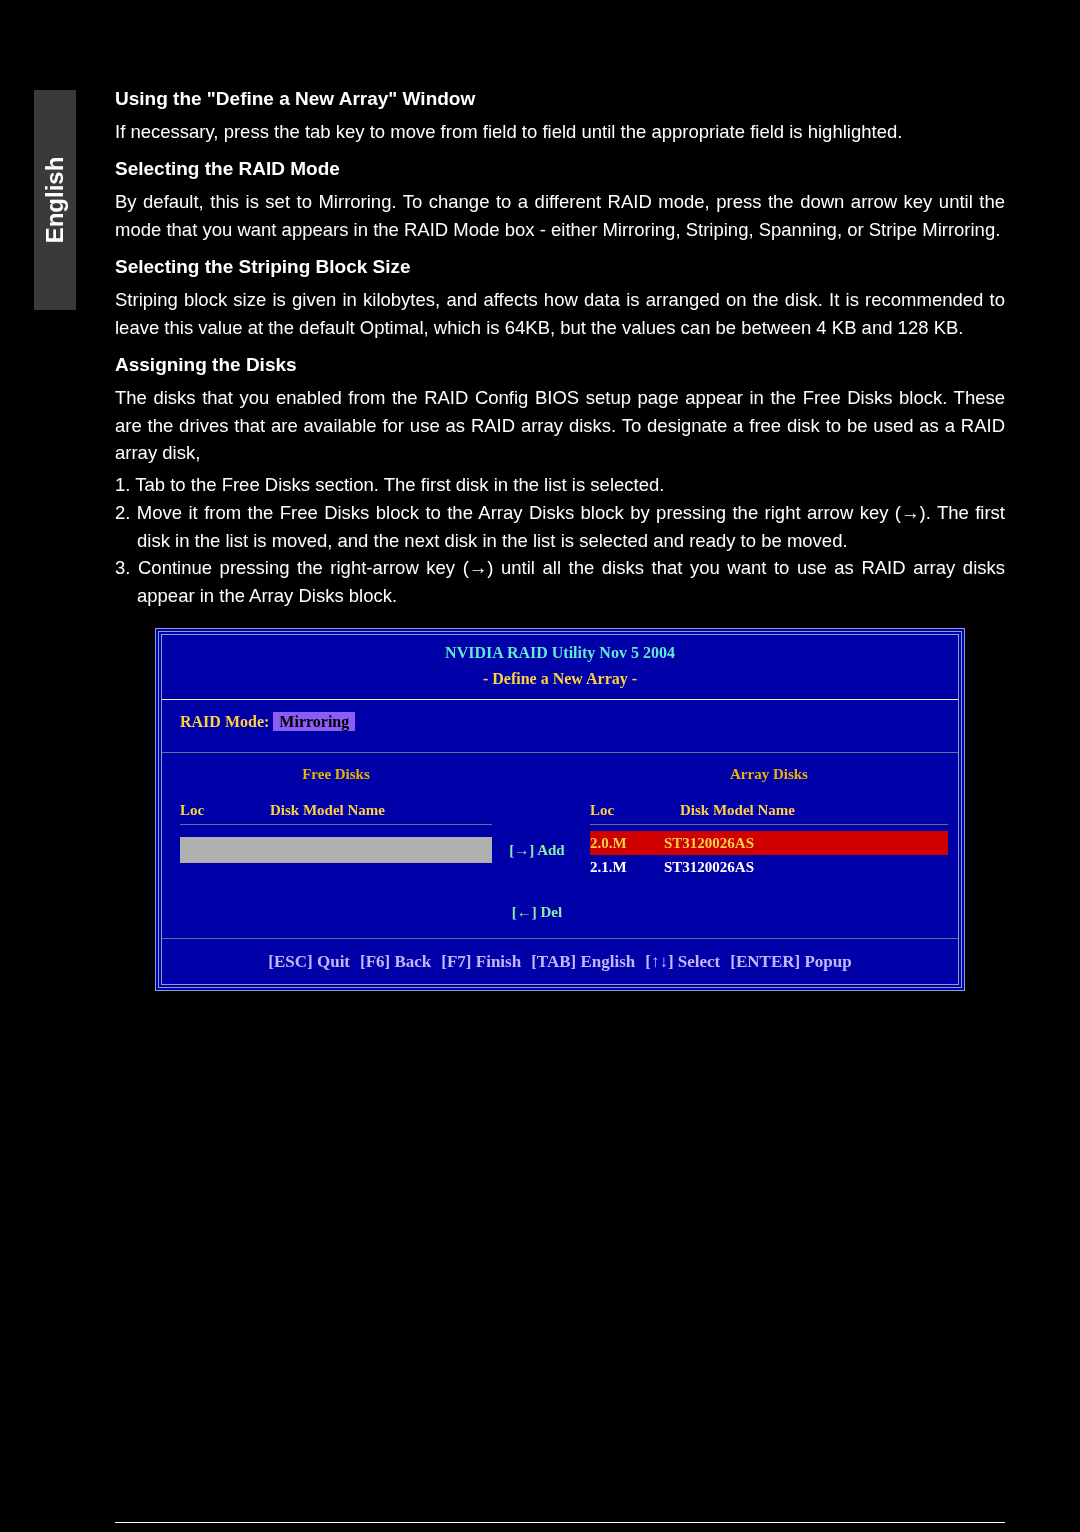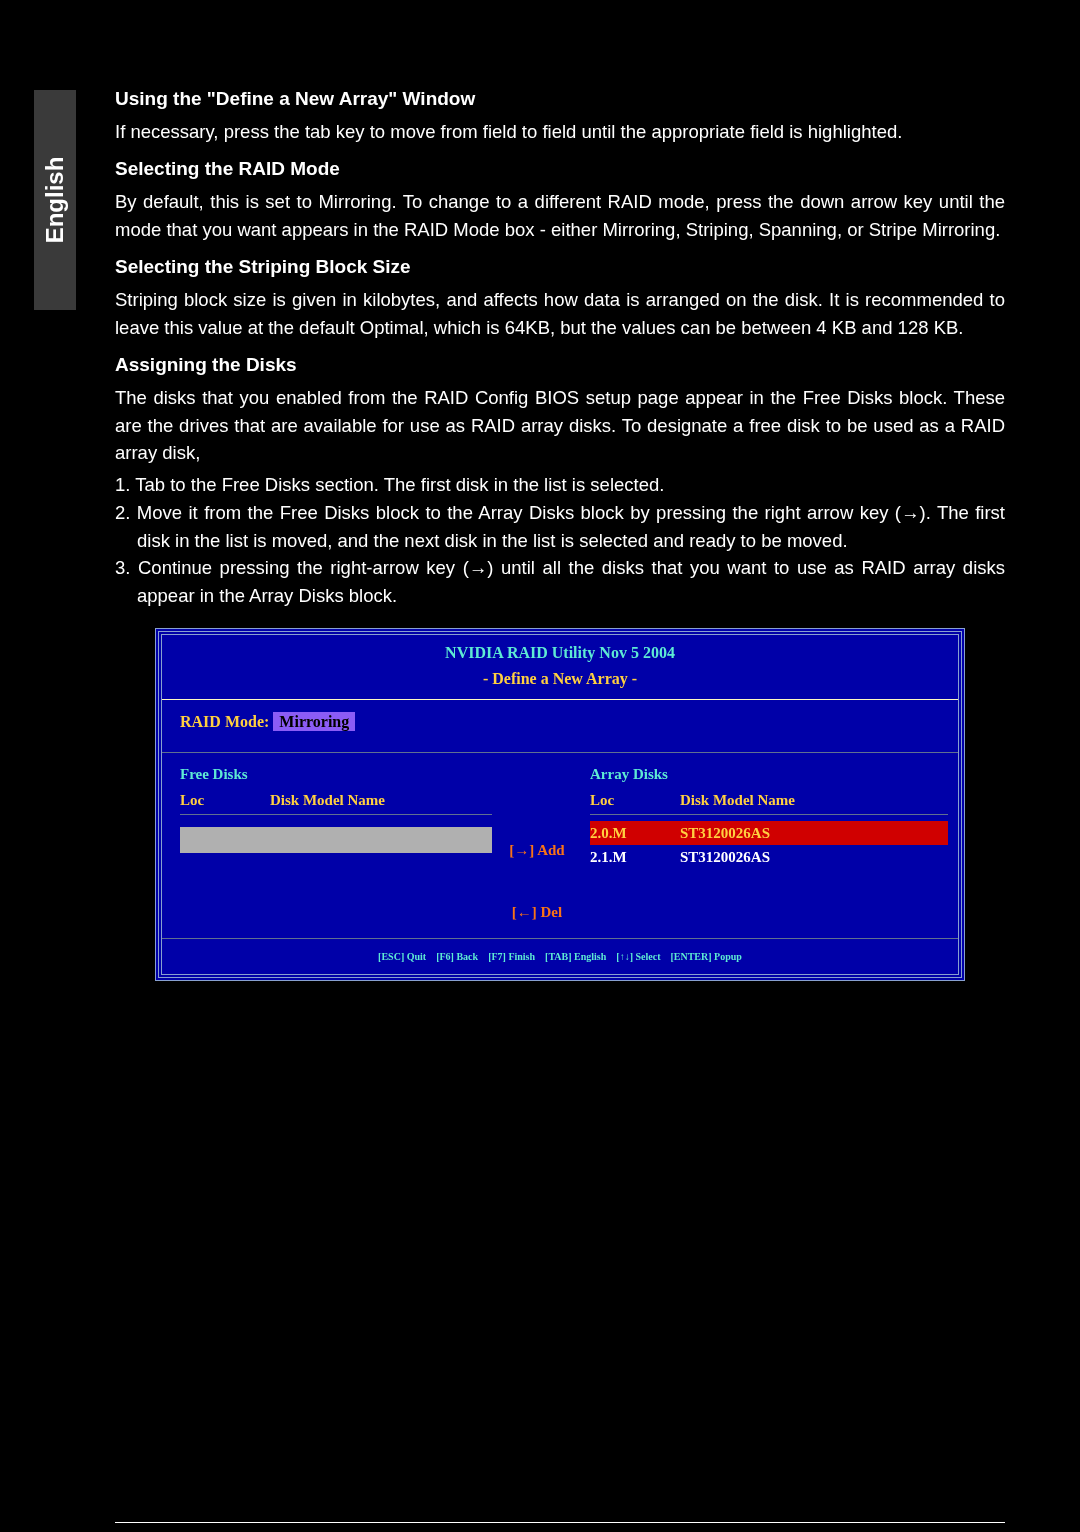--- a/index.html
+++ b/index.html
@@ -104,53 +104,53 @@
     padding: 10px 10px 14px 10px;
     border-bottom: 1px solid #607090;
   }
   .col {
     display: flex;
     flex-direction: column;
   }
   .col.free { width: 320px; padding-left: 8px;}
   .col.mid { width: 90px; align-items: center; justify-content: center; gap: 40px; color:#ffd040; }
   .col.arr { flex:1; padding-left: 8px;}
-  .col-head { color: #5eead4; margin-bottom: 4px; }
+  .col-head { color: #eab308; margin-bottom: 14px; text-align: center; }
   .tbl-head {
     display: flex;
     color: #ffd040;
     border-bottom: 1px solid #607090;
     padding-bottom: 2px;
     margin-bottom: 6px;
     gap: 30px;
   }
   .tbl-head .c1 { width: 60px; }
   .tbl-row {
     display: flex;
-    gap: 30px;
+    gap: 14px;
     color: #fff;
     padding: 1px 0;
   }
   .tbl-row .c1 { width: 60px; }
   .tbl-row.sel { background: #d00000; color: #ffd040; }
   .free-area {
     background: #b0b0b0;
     height: 26px;
     margin-top: 6px;
   }
-  .mid-label { color:#f97316; white-space: nowrap; }
+  .mid-label { color:#86efac; white-space: nowrap; }
   .raid-keys {
     display: flex;
     justify-content: center;
     gap: 10px;
     padding: 10px 6px;
     font-family: "Times New Roman", serif;
     font-weight: bold;
-    font-size: 10px;
-    color: #5eead4;
+    font-size: 17px;
+    color: #c4b5fd;
   }
   .footer {
     position: absolute;
     left: 115px;
     width: 890px;
     top: 1522px;
     color: #fff;
     font-size: 18px;
     border-top: 1px solid #fff;
     padding-top: 6px;

